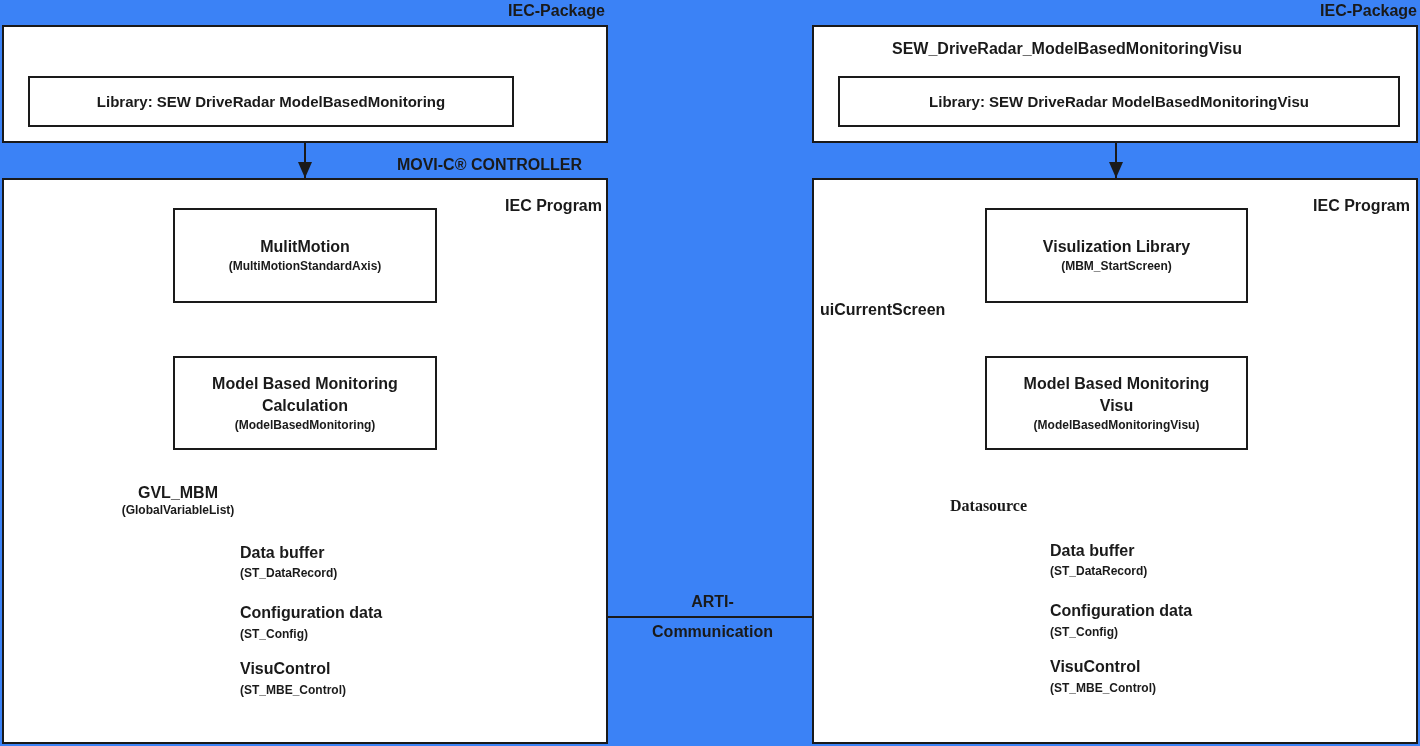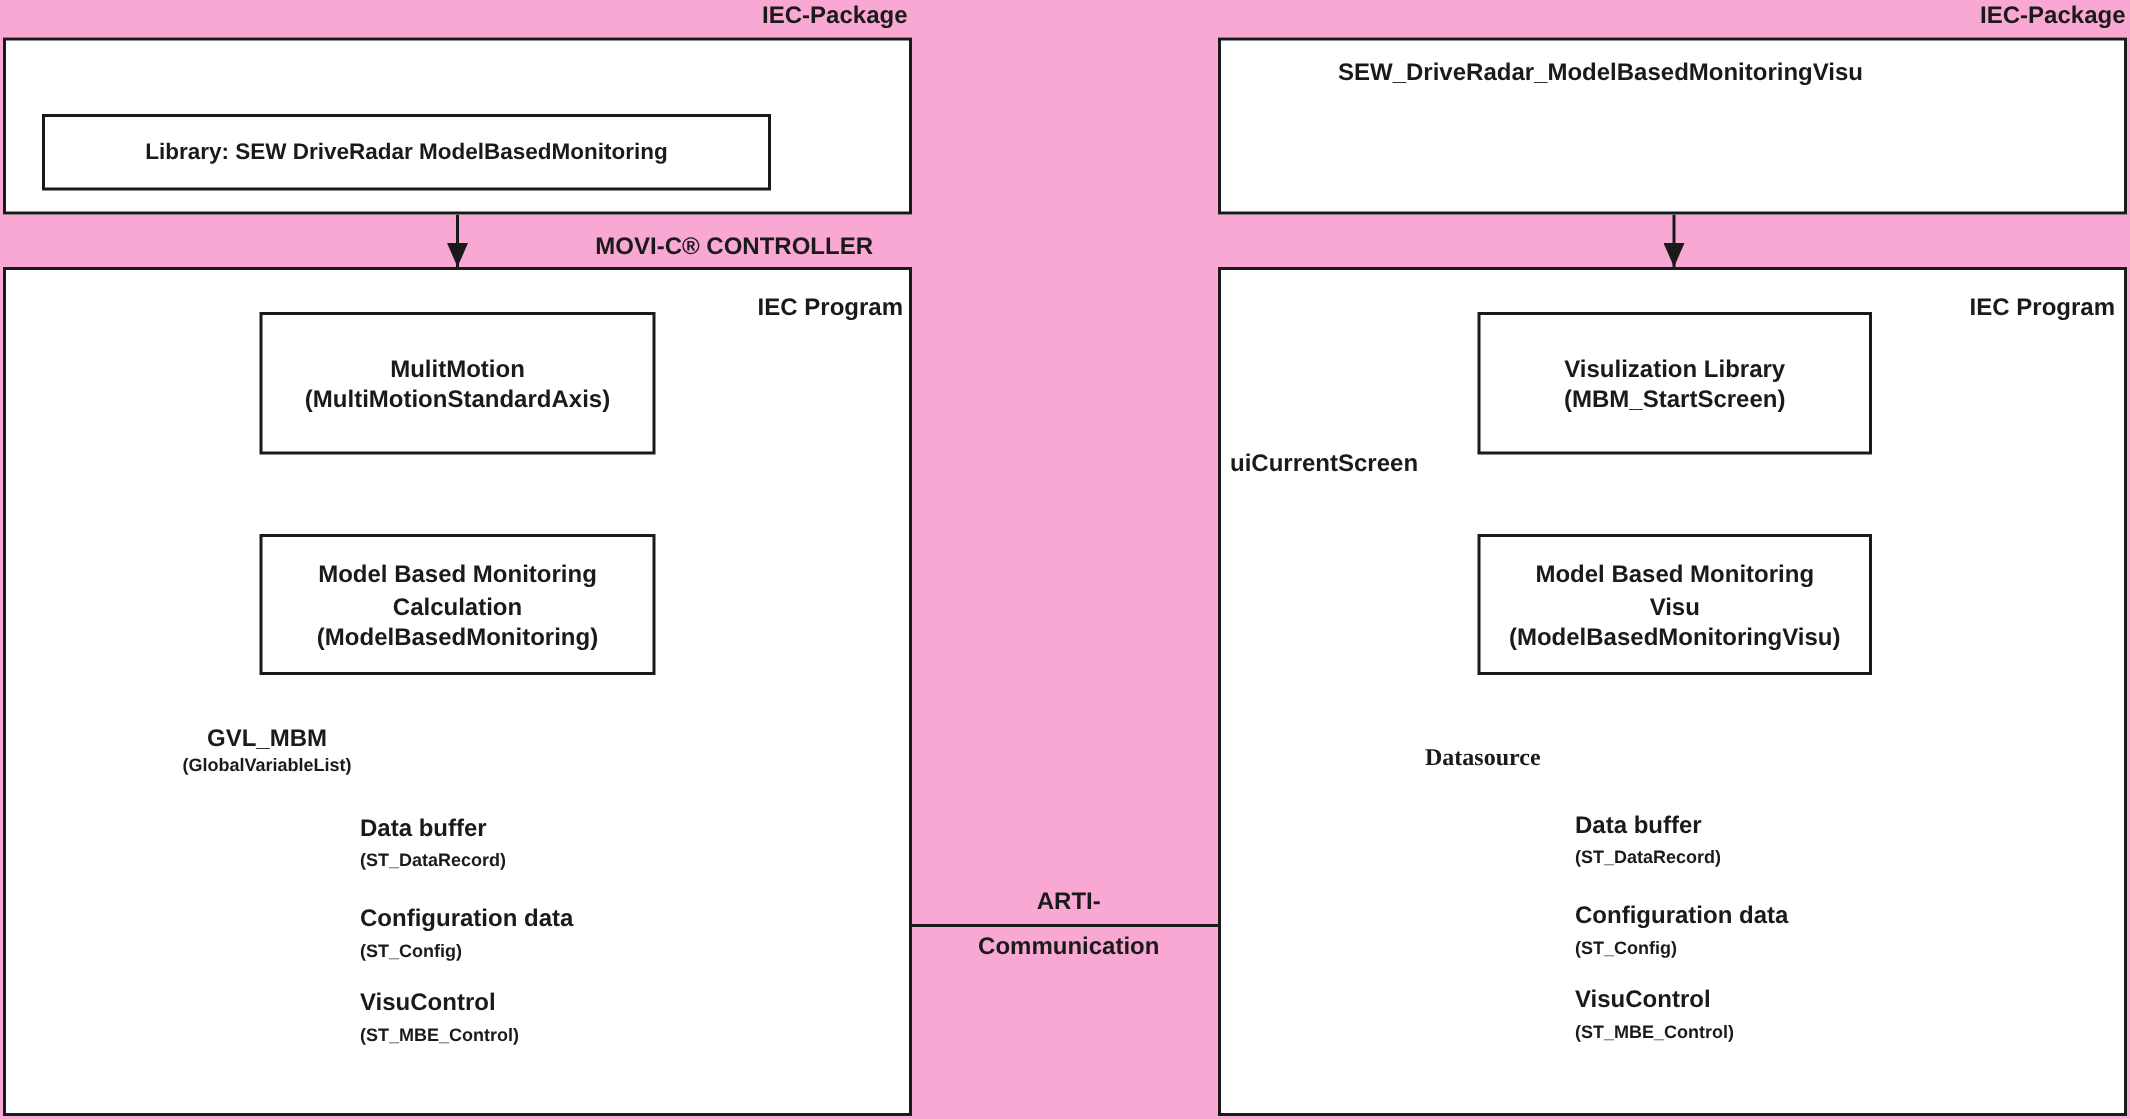--- a/index.html
+++ b/index.html
@@ -1,29 +1,29 @@
 <!DOCTYPE html>
 <html><head>
 <meta charset="utf-8">
 <style>
   html,body{margin:0;padding:0;background:#ffffff;}
   .canvas{
-    position:relative;width:1420px;height:746px;background:#f9a8d4;
+    position:relative;width:1420px;height:746px;background:#3b82f6;
     font-family:"Liberation Sans", sans-serif;color:#1a1a1a;overflow:hidden;
   }
   .lbl{position:absolute;white-space:nowrap;font-weight:bold;}
   .t16{font-size:16px;line-height:20px;}
   .t15{font-size:15px;line-height:19px;}
   .t12{font-size:12px;line-height:15px;}
   .right-align{text-align:right;}
   .center{text-align:center;}
   .box{position:absolute;border:2px solid #1a1a1a;background:#ffffff;box-sizing:border-box;}
   .node{display:flex;flex-direction:column;align-items:center;justify-content:center;row-gap:2px;}
   .node .title{font-size:16px;line-height:20px;font-weight:bold;text-align:center;}
-  .node .sub{font-size:16px;line-height:15px;font-weight:bold;text-align:center;}
+  .node .sub{font-size:12px;line-height:15px;font-weight:bold;text-align:center;}
   .svg-layer{position:absolute;left:0;top:0;width:1420px;height:746px;}
   .ds-item-title{position:absolute;font-size:16px;line-height:20px;font-weight:bold;white-space:nowrap;}
   .ds-item-sub{position:absolute;font-size:12px;line-height:15px;font-weight:bold;white-space:nowrap;}
 </style>
 </head>
 <body>
 
 <div class="canvas">
 
   <svg class="svg-layer" viewBox="0 0 1420 746" xmlns="http://www.w3.org/2000/svg">
@@ -88,20 +88,23 @@
   <div class="ds-item-sub" style="left:240px;top:566px;">(ST_DataRecord)</div>
   <div class="ds-item-title" style="left:240px;top:603px;">Configuration data</div>
   <div class="ds-item-sub" style="left:240px;top:627px;">(ST_Config)</div>
   <div class="ds-item-title" style="left:240px;top:659px;">VisuControl</div>
   <div class="ds-item-sub" style="left:240px;top:683px;">(ST_MBE_Control)</div>
 
   <div class="lbl t16 right-align" style="left:1217px;top:1px;width:200px;">IEC-Package</div>
 
   <div class="box" style="left:812px;top:25px;width:606px;height:118px;">
     <div class="lbl t16 center" style="left:0;top:12px;width:506px;">SEW_DriveRadar_ModelBasedMonitoringVisu</div>
+    <div class="box node" style="left:24px;top:49px;width:562px;height:51px;">
+      <div class="title" style="font-size:15px;">Library: SEW DriveRadar ModelBasedMonitoringVisu</div>
+    </div>
   </div>
 
   <div class="lbl t16 right-align" style="left:1210px;top:155px;width:204px;margin-top:48px;">MOVIKIT® Visualization</div>
 
   <div class="box" style="left:812px;top:178px;width:606px;height:566px;"></div>
 
   <div class="lbl t16 right-align" style="left:1214px;top:196px;width:196px;">IEC Program</div>
 
   <div class="box node" style="left:985px;top:208px;width:263px;height:95px;">
     <div class="title">Visulization Library</div>

